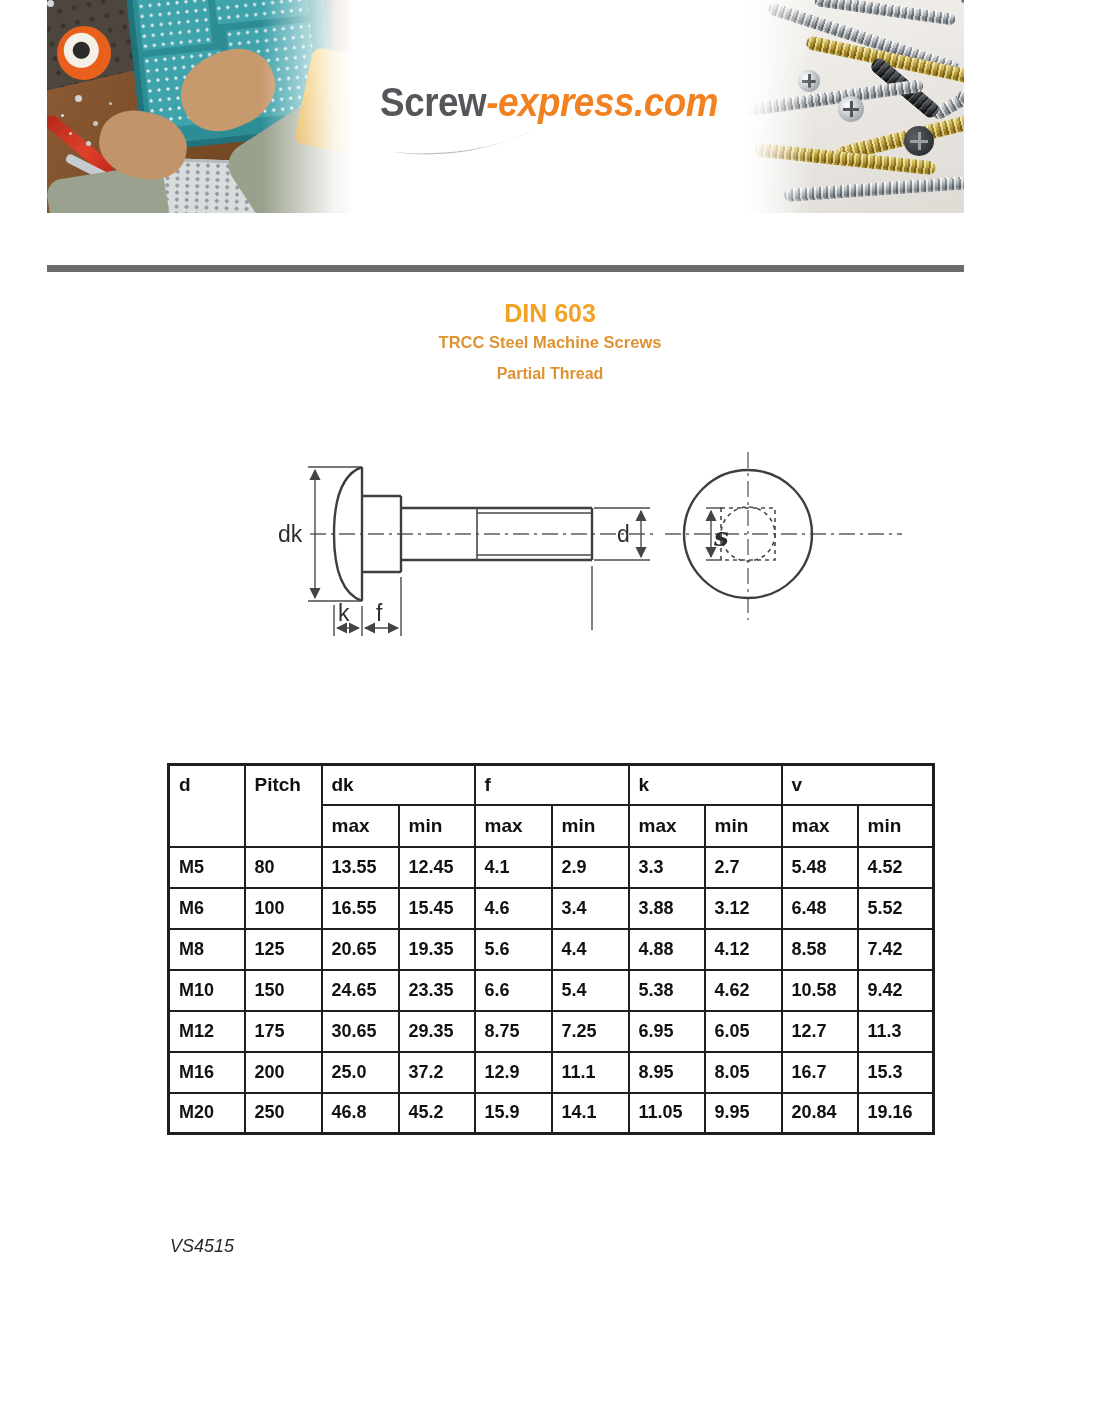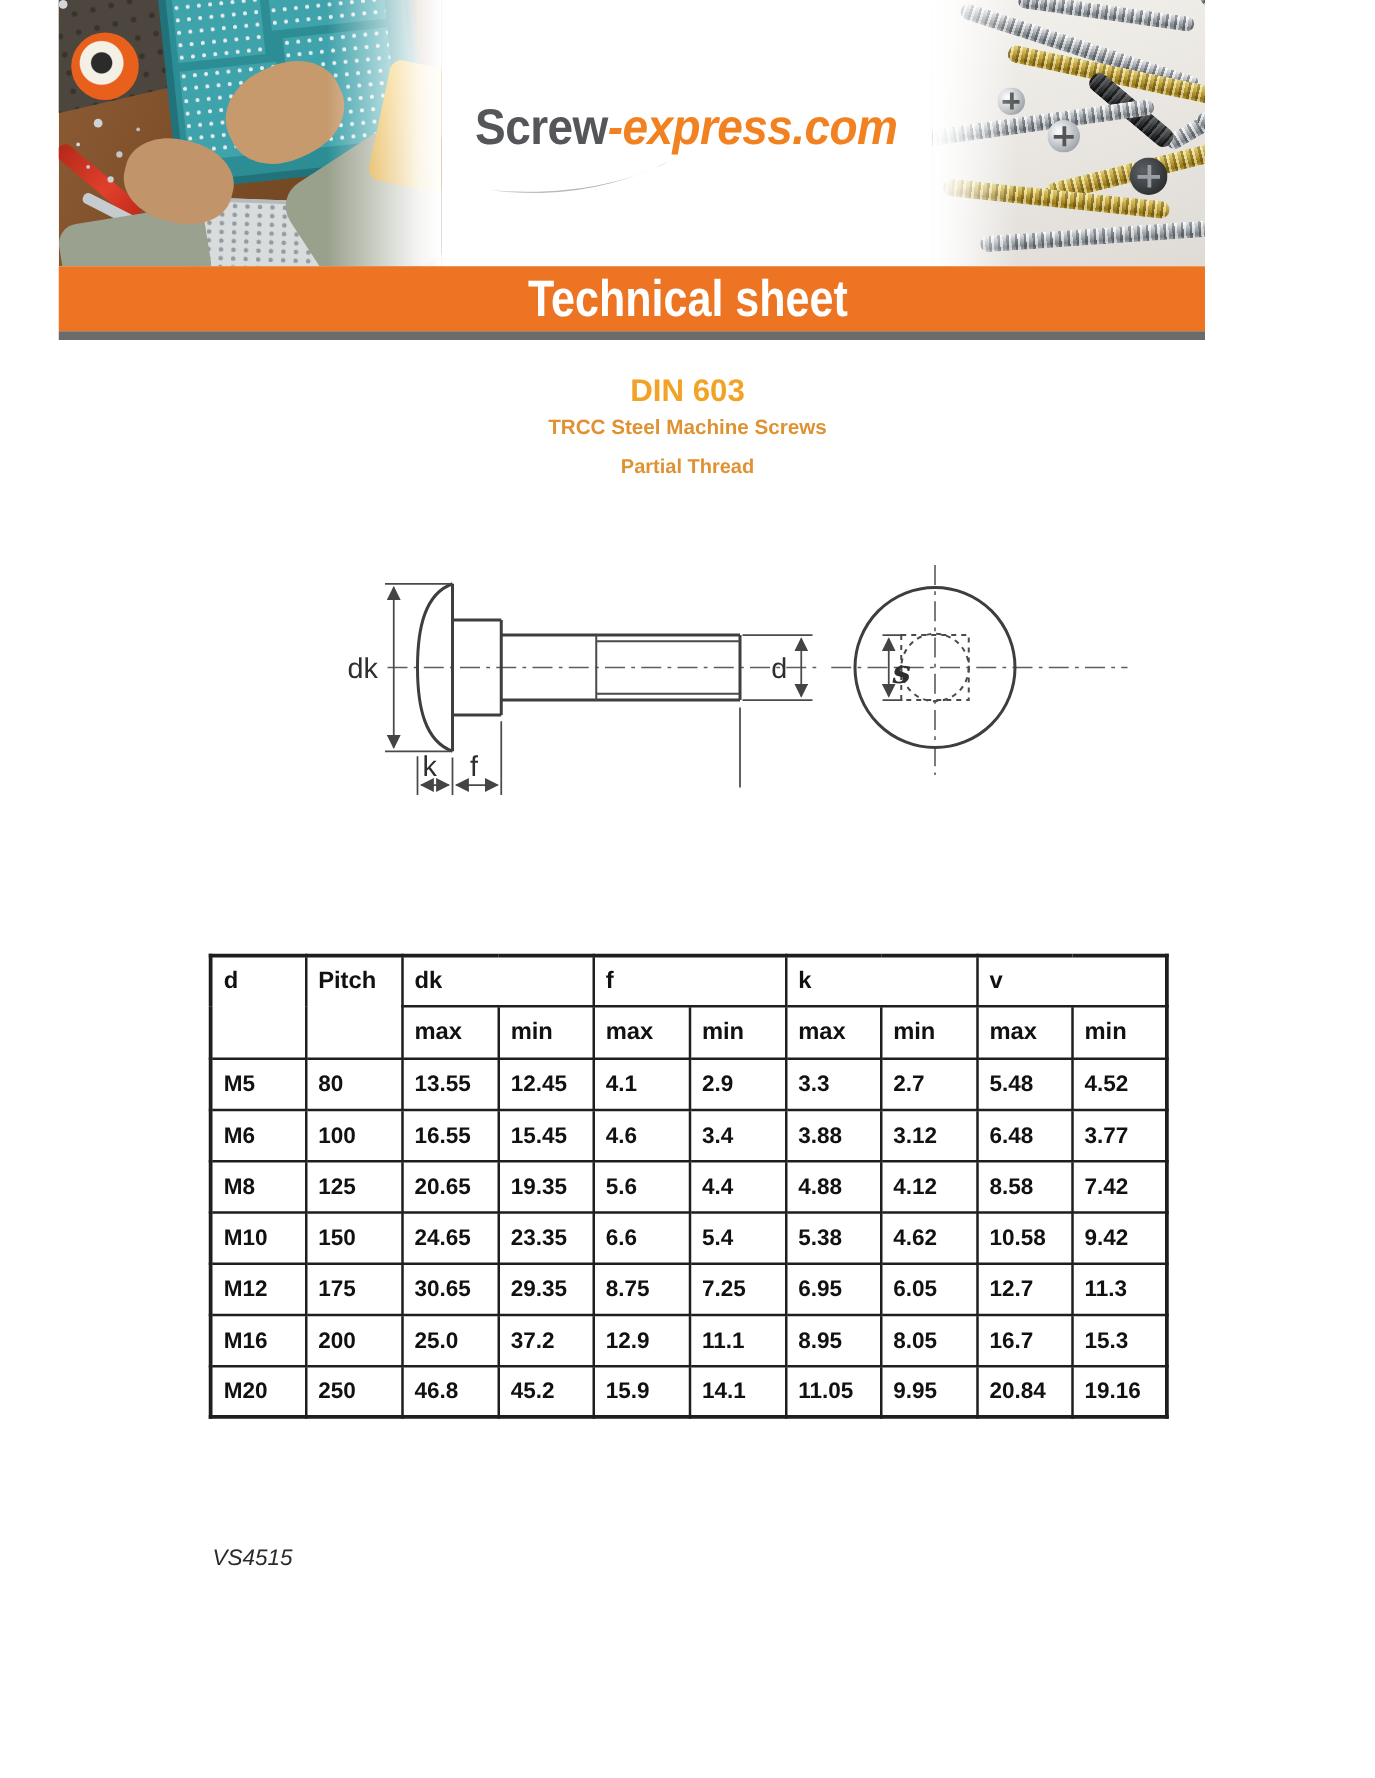--- a/index.html
+++ b/index.html
@@ -206,23 +206,20 @@
     <div class="scr scr-gold  sp4"></div>
     <div class="shead shead-silver sh1"></div>
     <div class="scr scr-silver sp9"></div>
     <div class="shead shead-dark sh2"></div>
     <div class="scr scr-gold  sp7"></div>
     <div class="scr scr-gold  sp14"></div>
     <div class="scr scr-silver sp11"></div>
     <div class="pr-fade"></div>
   </div>
 
-  <div class="banner">
-    <div class="banner-title">Technical sheet</div>
-  </div>
   <div class="banner-strip"></div>
 
   <div class="t-standard">DIN 603</div>
   <div class="t-name">TRCC Steel Machine Screws</div>
   <div class="t-thread">Partial Thread</div>
 
   <svg class="drawing" viewBox="0 0 645 245">
     <defs>
       <marker id="arr" viewBox="0 0 10 10" refX="9" refY="5" markerWidth="8" markerHeight="8" orient="auto-start-reverse">
         <path d="M0,0 L10,5 L0,10 z" fill="#444"></path>
@@ -323,21 +320,21 @@
     <tr class="dr">
       <td>M6</td>
       <td>100</td>
       <td>16.55</td>
       <td>15.45</td>
       <td>4.6</td>
       <td>3.4</td>
       <td>3.88</td>
       <td>3.12</td>
       <td>6.48</td>
-      <td>3.77</td>
+      <td>5.52</td>
     </tr>
     <tr class="dr">
       <td>M8</td>
       <td>125</td>
       <td>20.65</td>
       <td>19.35</td>
       <td>5.6</td>
       <td>4.4</td>
       <td>4.88</td>
       <td>4.12</td>

